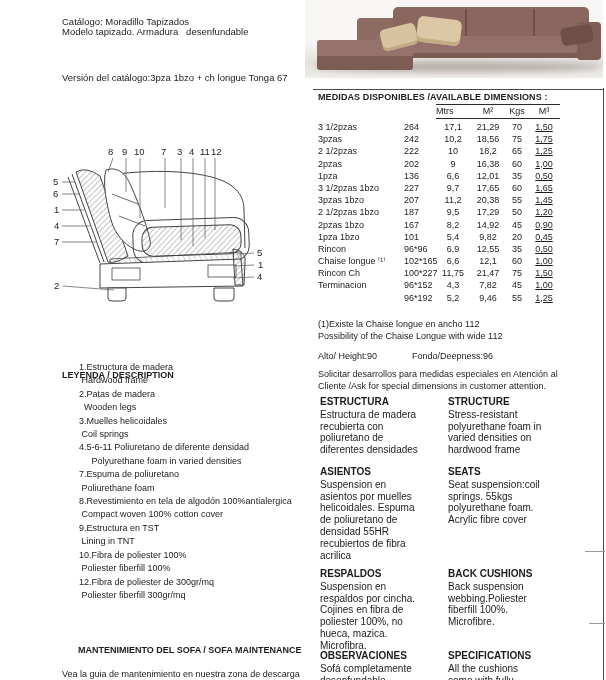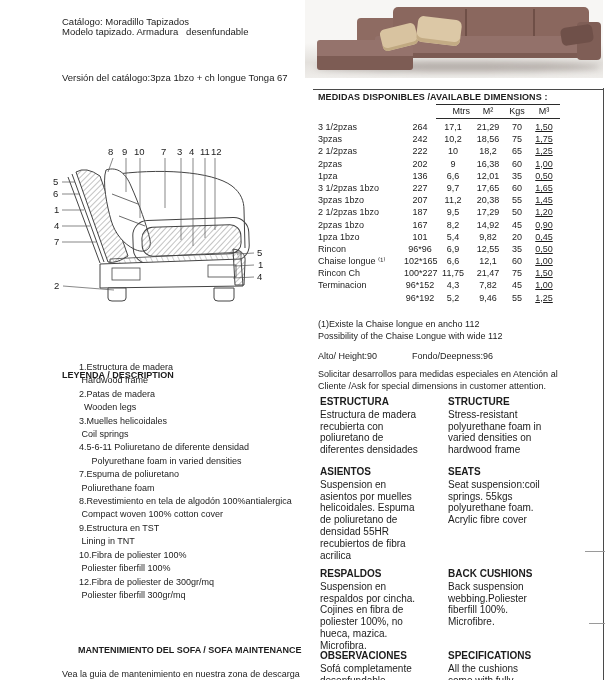--- a/index.html
+++ b/index.html
@@ -32,27 +32,27 @@
   .pillow3{left:256px;top:26px;width:32px;height:18px;background:#6f5049;border-radius:5px;transform:rotate(-9deg);}
   .sofa-shadow{left:10px;top:62px;width:286px;height:10px;background:rgba(90,75,68,.35);border-radius:50%;filter:blur(3px);}
   
   .tbl-title{left:318px;top:92px;font-size:9px;letter-spacing:.1px;}
   .tbl-rule{background:#2a2a2a;height:1px;}
   .tbl-head{left:318px;top:106px;width:242px;display:flex;font-size:9px;}
   .trows{left:318px;top:121px;width:242px;}
   .trow{display:flex;height:12.2px;line-height:12.2px;font-size:9px;}
   .tcell{display:block;}
   .c0{width:86px;text-align:left;}
-  .c1{width:32px;text-align:center;}
+  .c1{width:32px;text-align:left;}
   .c2{width:34px;text-align:center;}
   .c3{width:36px;text-align:center;}
   .c4{width:22px;text-align:center;}
   .c5{width:32px;text-align:center;text-decoration:underline;}
   .hspacer{width:118px;}
-  .h2{width:34px;text-align:right;}
+  .h2{width:34px;text-align:left;}
   .h3{width:36px;text-align:center;}
   .h4{width:22px;text-align:center;}
   .h5{width:32px;text-align:center;}
   
   .note{font-size:9px;line-height:12px;}
   
   .sec{width:118px;font-size:10px;line-height:11.8px;}
   .sec .t{font-weight:bold;margin-bottom:1px;}
   
   .leg-body{font-size:9px;line-height:13.4px;}

